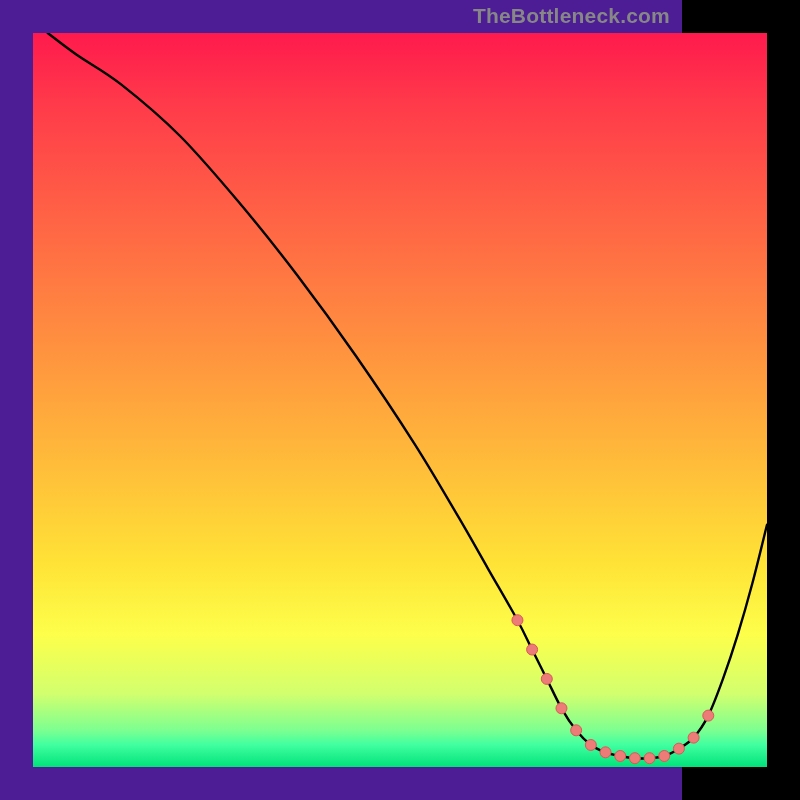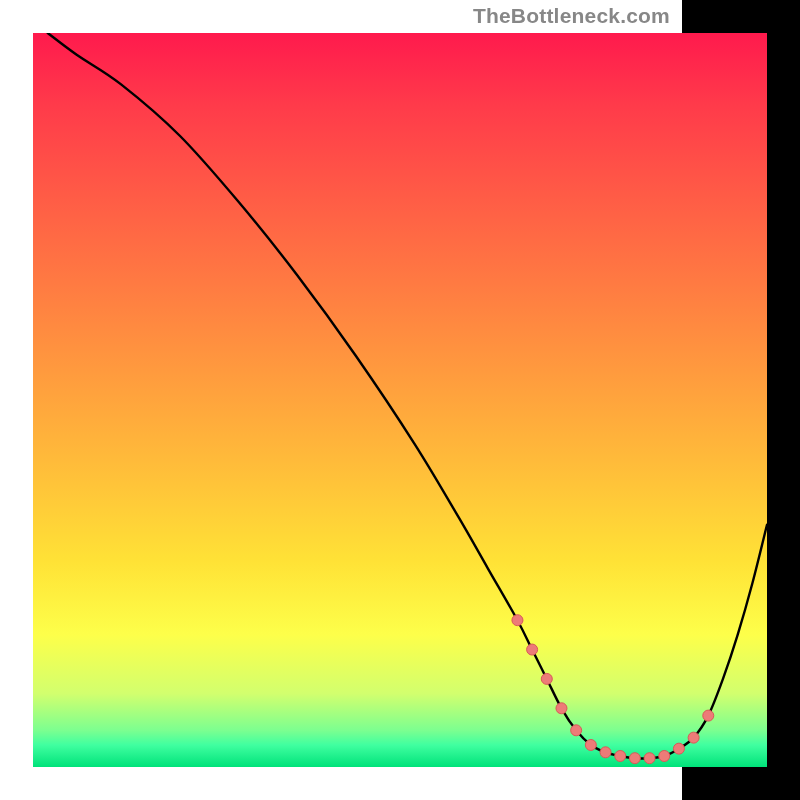--- a/index.html
+++ b/index.html
@@ -7,21 +7,21 @@
     padding: 0;
     width: 800px;
     height: 800px;
     background: #000000;
     overflow: hidden;
   }
   .stage {
     position: relative;
     width: 682px;
     height: 800px;
-    background: #ffffff;
+    background: #4c1d95;
   }
   .plot-area {
     position: absolute;
     left: 33px;
     top: 33px;
     width: 734px;
     height: 734px;
     
     background: linear-gradient(
       to bottom,

